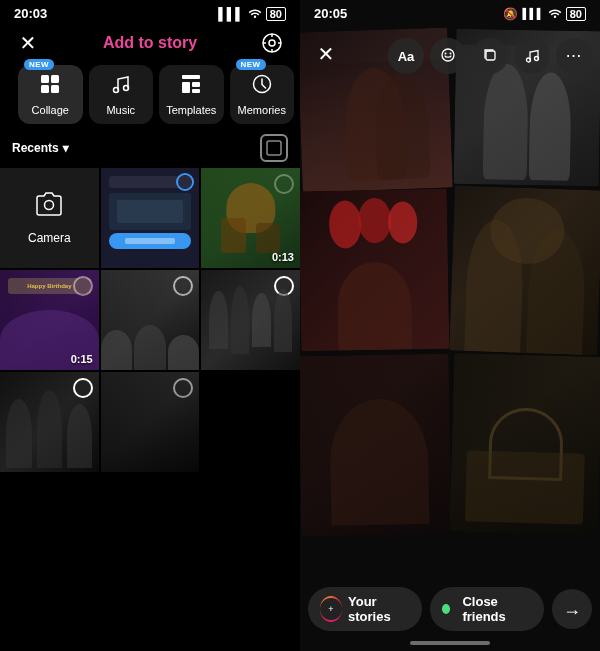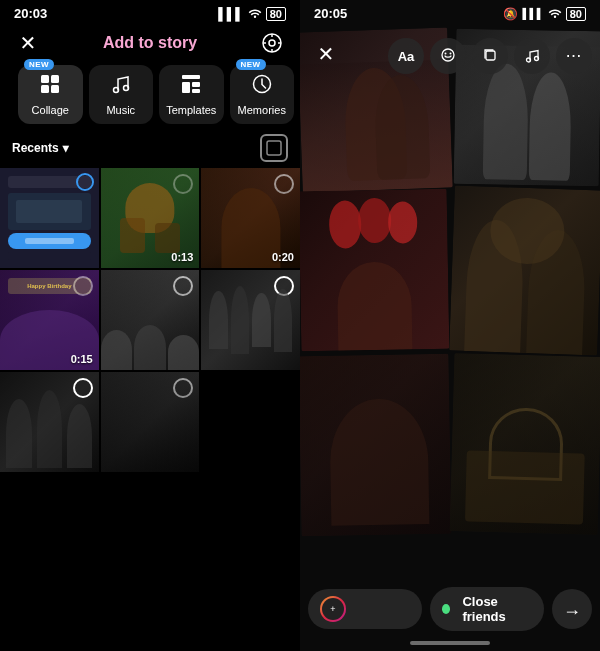--- a/index.html
+++ b/index.html
@@ -50,21 +50,21 @@
 
     .close-btn {
       width: 28px; height: 28px;
       display: flex; align-items: center; justify-content: center;
       color: #fff;
       font-size: 20px;
       cursor: pointer;
     }
 
     .header-title {
-      color: #f9a8d4;
+      color: #ec4899;
       font-size: 16px;
       font-weight: 600;
     }
 
     .camera-icon-btn {
       width: 28px; height: 28px;
       display: flex; align-items: center; justify-content: center;
       color: #fff;
       font-size: 18px;
     }
@@ -464,20 +464,29 @@
     </div>
     <div class="select-btn">
       <svg width="16" height="16" viewBox="0 0 16 16" fill="none">
         <rect x="1" y="1" width="14" height="14" rx="2" stroke="#888" stroke-width="1.5"></rect>
       </svg>
     </div>
   </div>
 
   <div class="photo-grid">
 
+    <div class="grid-cell camera-cell">
+      <span class="cam-icon">
+        <svg width="30" height="26" viewBox="0 0 30 26" fill="none">
+          <path d="M10 4l2-3h6l2 3h5a2 2 0 012 2v15a2 2 0 01-2 2H5a2 2 0 01-2-2V6a2 2 0 012-2z" stroke="#fff" stroke-width="1.5"></path>
+          <circle cx="15" cy="13" r="4.5" stroke="#fff" stroke-width="1.5"></circle>
+        </svg>
+      </span>
+      <span class="cam-label">Camera</span>
+    </div>
 
     <div class="grid-cell" style="background:#1a1a2e;">
       <div class="select-circle" style="top:5px;right:5px;width:18px;height:18px;border:2px solid #3897f0;"></div>
       <div style="width:100%;height:100%;display:flex;flex-direction:column;padding:8px;gap:3px;">
         <div style="height:12px;background:#2a2a3e;border-radius:3px;margin-bottom:2px;"></div>
         <div style="flex:1;background:#1e2a3e;border-radius:3px;display:flex;align-items:center;justify-content:center;">
           <div style="width:80%;height:60%;background:#2a3a4e;border-radius:2px;"></div>
         </div>
         <div style="height:16px;background:#3897f0;border-radius:8px;display:flex;align-items:center;justify-content:center;">
           <div style="width:60%;height:6px;background:rgba(255,255,255,0.4);border-radius:2px;"></div>
@@ -488,27 +497,20 @@
 
     <div class="grid-cell" style="background: linear-gradient(135deg, #1a3a1a 0%, #2d5a2d 50%, #1a2a1a 100%);">
       <div class="select-circle"></div>
       <div style="position:absolute;inset:0;background:linear-gradient(160deg, rgba(40,80,30,0.6), rgba(20,50,20,0.8));"></div>
       <div style="position:absolute;top:15px;left:50%;transform:translateX(-50%);width:50%;height:50%;background:rgba(180,100,20,0.5);border-radius:50% 50% 40% 40%;"></div>
       <div style="position:absolute;bottom:15px;left:20%;width:25%;height:35%;background:rgba(100,60,10,0.6);border-radius:4px;"></div>
       <div style="position:absolute;bottom:15px;right:20%;width:25%;height:30%;background:rgba(80,50,10,0.6);border-radius:4px;"></div>
       <span class="duration-badge">0:13</span>
     </div>
 
-    <div class="grid-cell" style="background: linear-gradient(135deg, #2a1a0a 0%, #4a2a1a 50%, #1a0a00 100%);">
-      <div class="select-circle"></div>
-      <div style="position:absolute;inset:0;background:linear-gradient(180deg, rgba(50,20,10,0.4), rgba(20,10,0,0.7));"></div>
-
-      <div style="position:absolute;bottom:0;left:50%;transform:translateX(-50%);width:60%;height:80%;background:rgba(80,40,10,0.5);border-radius:50% 50% 0 0;"></div>
-      <span class="duration-badge">0:20</span>
-    </div>
 
     <div class="grid-cell" style="background: linear-gradient(135deg, #1a0a2a 0%, #3a1a5a 50%, #2a0a4a 100%);">
       <div class="select-circle"></div>
       <div style="position:absolute;inset:0;background:linear-gradient(180deg, rgba(60,20,80,0.5), rgba(30,5,50,0.7));"></div>
       <div style="position:absolute;top:8px;left:8px;right:8px;height:16px;background:rgba(255,255,100,0.2);border-radius:3px;display:flex;align-items:center;justify-content:center;font-size:6px;color:rgba(255,220,80,0.8);font-weight:bold;">Happy Birthday</div>
       <div style="position:absolute;bottom:0;left:0;right:0;height:60%;background:rgba(100,50,140,0.4);border-radius:50% 50% 0 0;"></div>
       <span class="duration-badge">0:15</span>
     </div>
 
     <div class="grid-cell" style="background: linear-gradient(135deg, #2a2a2a 0%, #3a3a3a 50%, #1a1a1a 100%);">
@@ -661,20 +663,21 @@
     </div>
   </div>
 
   <div class="story-bottom-bar">
     <div class="your-stories-btn">
       <div class="story-avatar">
         <div class="story-avatar-inner">
           <span style="font-size:9px;">+</span>
         </div>
       </div>
+      <span class="your-stories-label">Your stories</span>
     </div>
     <div class="close-friends-btn">
       <div class="green-dot"></div>
       <span class="close-friends-label">Close friends</span>
     </div>
     <div class="send-btn">
       <span>→</span>
     </div>
   </div>
 

